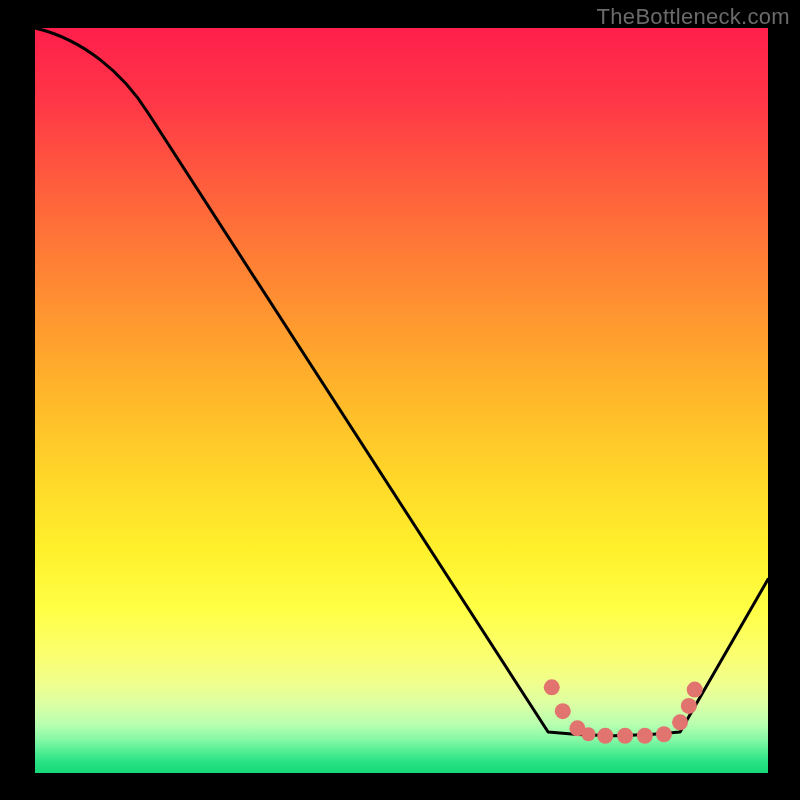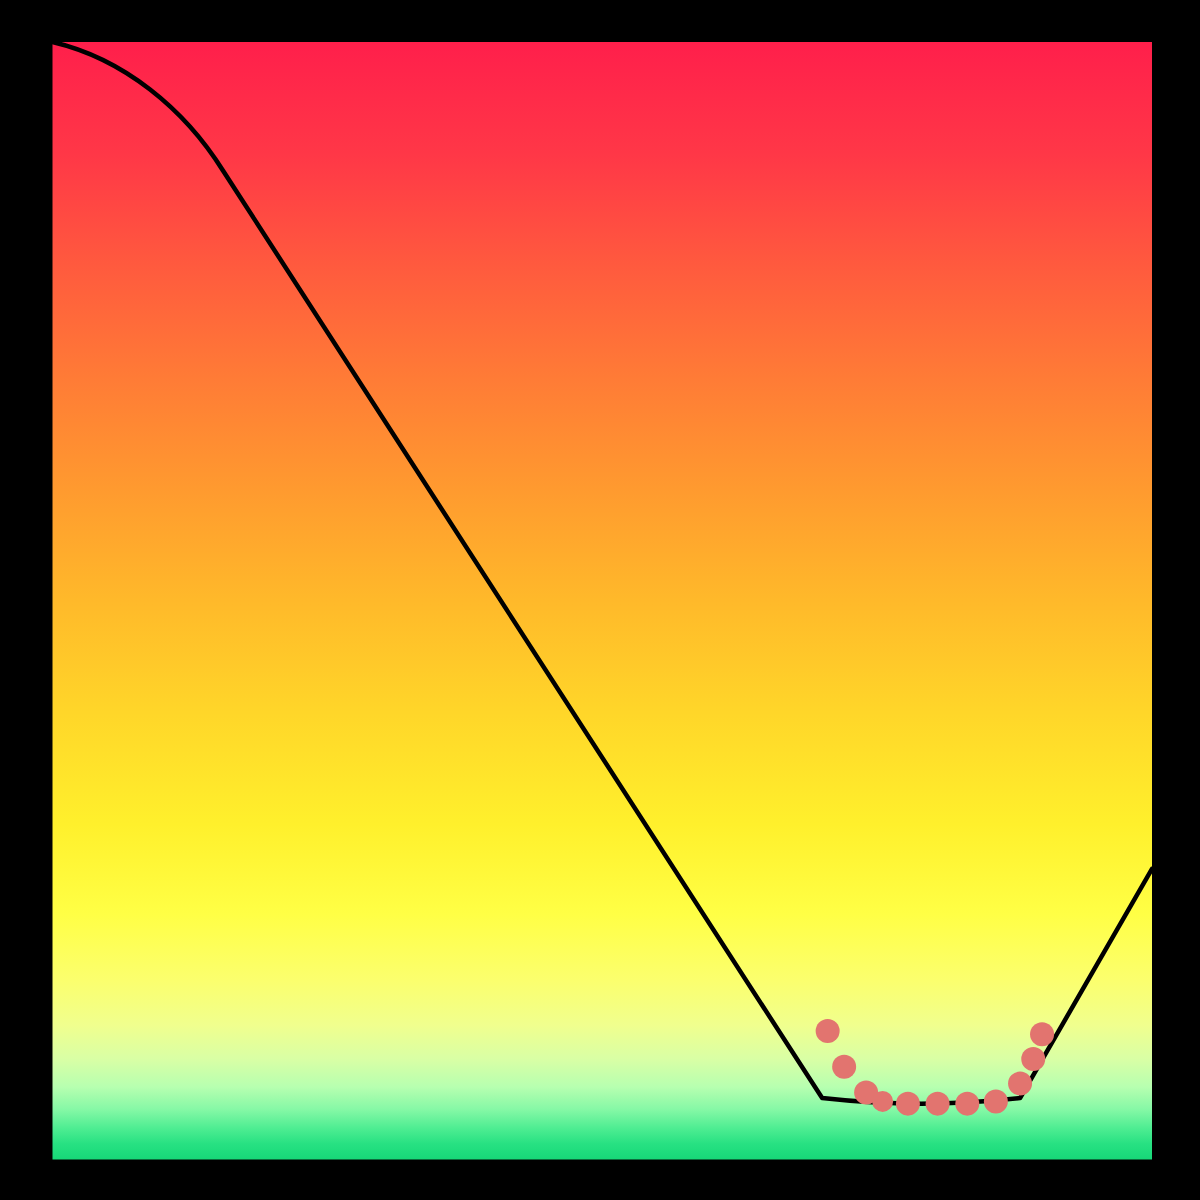--- a/index.html
+++ b/index.html
@@ -30,20 +30,21 @@
     user-select: none;
   }
   svg {
     display: block;
   }
 </style>
 </head>
 <body>
 <div class="frame">
 
+  <div class="watermark">TheBottleneck.com</div>
 
   <svg id="chart-svg" width="800" height="800">
       <defs>
         <linearGradient id="bg-grad" x1="0" y1="0" x2="0" y2="1">
           <stop offset="0%" stop-color="#ff1f4b"></stop>
           <stop offset="10%" stop-color="#ff3747"></stop>
           <stop offset="20%" stop-color="#ff5a3e"></stop>
           <stop offset="30%" stop-color="#ff7b36"></stop>
           <stop offset="40%" stop-color="#ff9a2f"></stop>
           <stop offset="50%" stop-color="#ffb92a"></stop>

